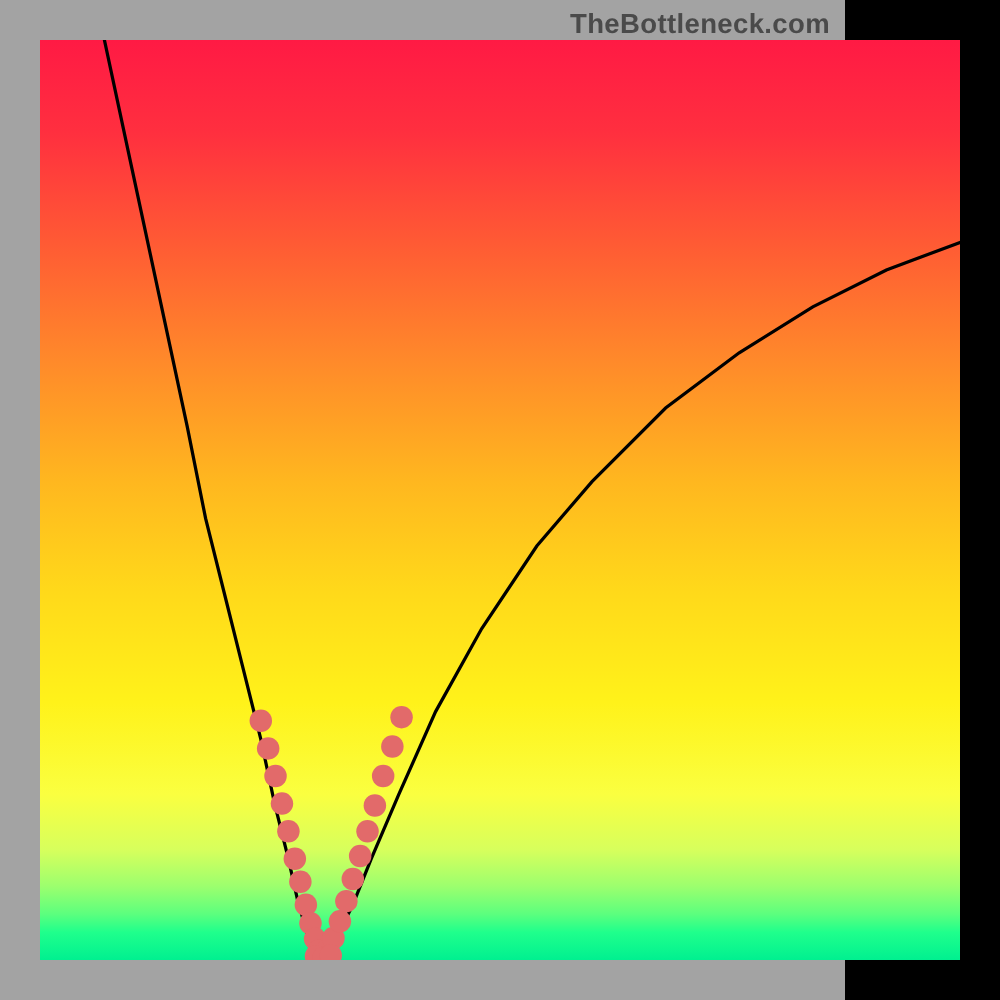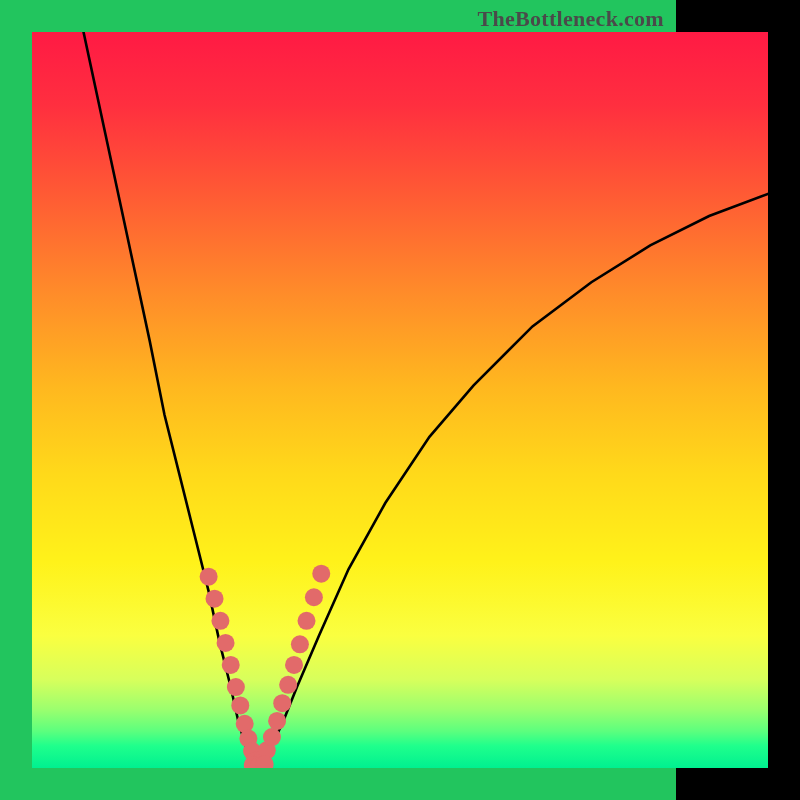--- a/index.html
+++ b/index.html
@@ -10,22 +10,21 @@
     overflow: hidden;
     background: #000;
     font-family: Arial, Helvetica, sans-serif;
   }
   .frame {
     position: absolute;
     left: 0;
     top: 0;
     width: 676px;
     height: 800px;
-    background: #22c55e;
-    font-family: Liberation Serif, serif;
+    background: #a3a3a3;
   }
   .plot-area {
     position: absolute;
     left: 32px;
     top: 32px;
     width: 736px;
     height: 736px;
     overflow: hidden;
   }
   .gradient {

